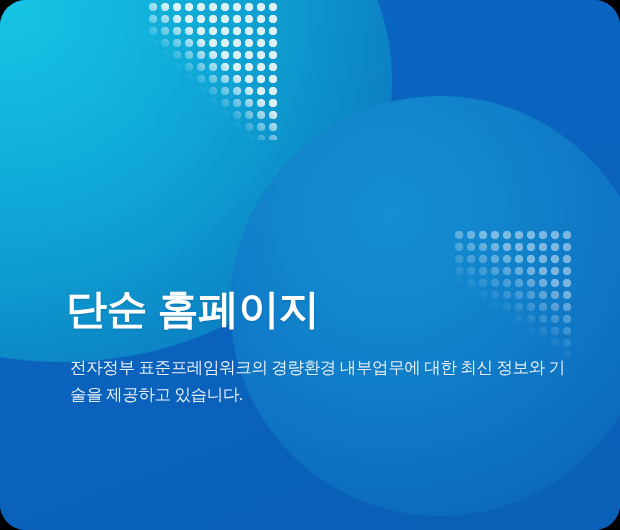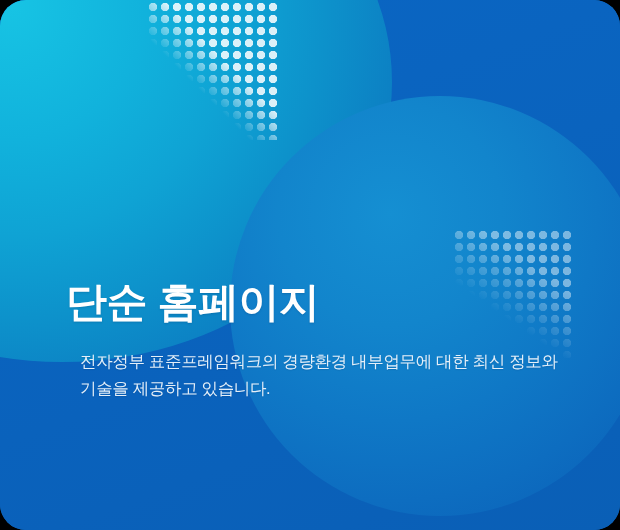--- a/index.html
+++ b/index.html
@@ -96,40 +96,41 @@
     height: 130px;
     opacity: 0.45;
     -webkit-mask-image: linear-gradient(215deg, #000 30%, rgba(0,0,0,0) 64%);
             mask-image: linear-gradient(215deg, #000 30%, rgba(0,0,0,0) 64%);
   }
 
   
   .content {
     position: absolute;
     left: 66px;
-    top: 278px;
+    top: 285px;
     width: 500px;
   }
   .hero-title {
     margin: 0;
     font-size: 41px;
     font-weight: bold;
     line-height: 1.18;
     color: #FFFFFF;
     letter-spacing: -0.6px;
     text-shadow: 0 1px 2px rgba(6,52,102,0.22);
   }
   .hero-subtitle {
-    margin: 22px 0 0 14px;
+    margin: 22px 0 0 4px;
     font-size: 16.5px;
     line-height: 1.62;
     color: #E4EFF9;
     letter-spacing: -0.35px;
     max-width: 500px;
     text-shadow: 0 1px 1px rgba(6,52,102,0.16);
+    font-family: Liberation Serif, serif;
   }
 </style>
 </head>
 <body>
 
 <div class="hero">
 
   <div class="hero-base"></div>
 
   <div class="blob-cyan"></div>

